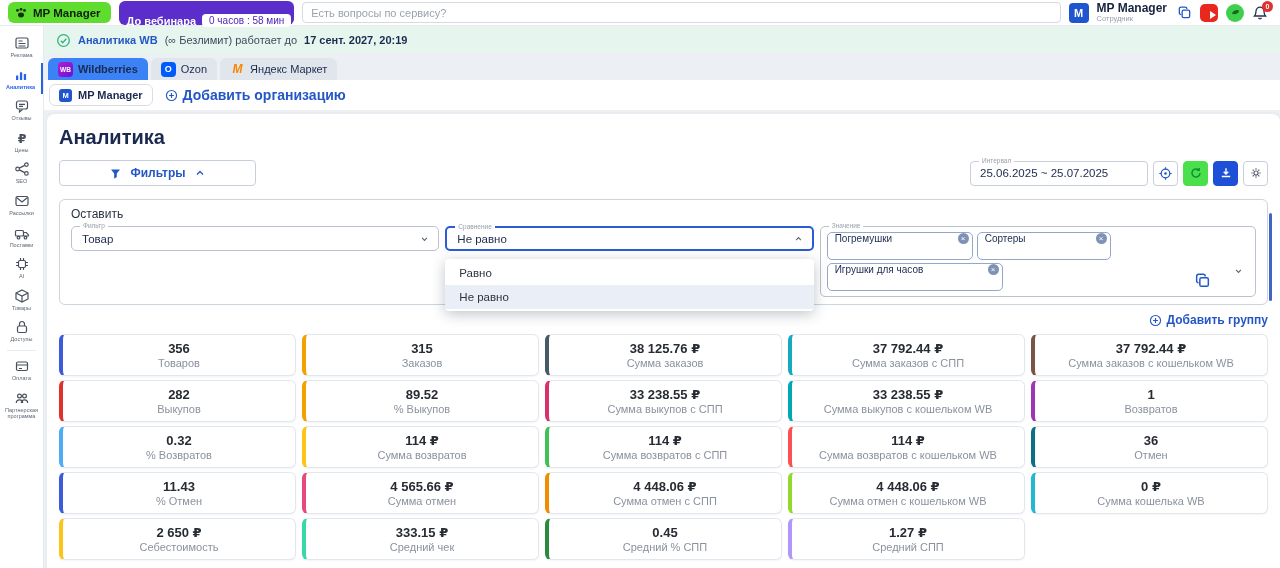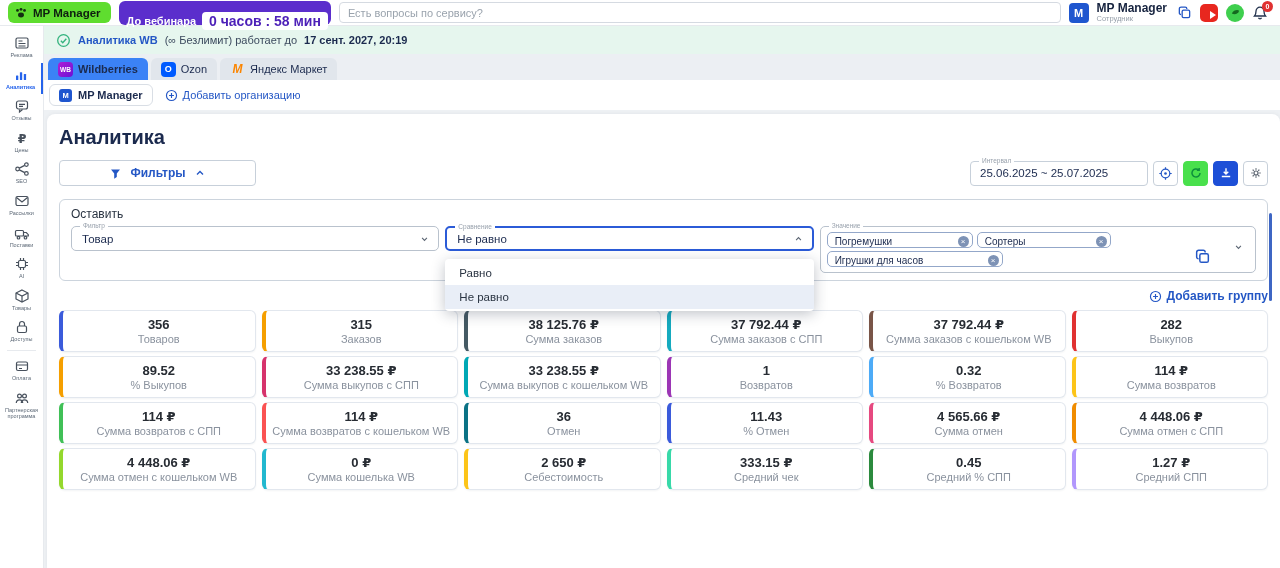--- a/index.html
+++ b/index.html
@@ -8,21 +8,21 @@
   svg{display:block}
 
   
   .topbar{height:26px;background:#fff;border-bottom:1px solid #e7eaee;display:flex;
     align-items:center;gap:8px;padding:0 8px;position:relative;z-index:20}
   .logo{display:flex;align-items:center;gap:5px;background:#5fdd2f;border-radius:6px;
     padding:2px 10px 2px 6px;height:21px;cursor:pointer}
   .logo .lt{font-size:11.5px;font-weight:800;color:#0e1f10;white-space:nowrap}
   .webinar{background:#5b2ecc;color:#fff;font-size:11px;font-weight:700;border-radius:6px;
     height:24px;display:flex;align-items:center;gap:6px;padding:16px 3px 0 8px;white-space:nowrap}
-  .webinar .timer{background:#fff;color:#4c1fb8;border-radius:4px;padding:1px 7px;font-weight:700;font-size:14px}
+  .webinar .timer{background:#fff;color:#4c1fb8;border-radius:4px;padding:1px 7px;font-weight:400;font-size:10px}
   .search{flex:1;height:21px;border:1px solid #d5dae1;border-radius:4px;font-size:11px;
     padding:0 8px;color:#333;outline:none;font-family:inherit}
   .search::placeholder{color:#9aa3ad}
   .avatar{width:20px;height:20px;border-radius:4px;background:#1f56cf;color:#fff;font-weight:800;
     font-size:11px;display:flex;align-items:center;justify-content:center;cursor:pointer}
   .uinfo{line-height:1.05;margin-right:2px}
   .uname{font-size:12px;font-weight:700;color:#16233f;white-space:nowrap}
   .urole{font-size:7.5px;color:#97a0ab}
   .tico{cursor:pointer;position:relative;display:flex;align-items:center;justify-content:center}
   .yt{width:18px;height:18px;border-radius:5px;background:#e8271f}
@@ -52,21 +52,21 @@
   .mtab.active{background:#3b82f6;font-weight:600}
   .sq{width:15px;height:15px;border-radius:4px;display:flex;align-items:center;justify-content:center;
     color:#fff;font-weight:800;font-size:6.5px}
   .sq.wb{background:linear-gradient(135deg,#b01fd4,#6b0fd6)}
   .sq.oz{background:#005bff;font-size:9px}
   .sq.ym{background:transparent;color:#fb8500;font-size:12px;font-style:italic}
   .orgrow{height:30px;background:#fff;display:flex;align-items:center;gap:12px;padding-left:5px}
   .orgtab{height:22px;border:1px solid #d9dee5;border-radius:6px;background:#fff;display:flex;
     align-items:center;gap:6px;padding:0 9px;font-size:11px;font-weight:600;color:#1b2a4e;cursor:pointer}
   .orgtab .sq{width:13px;height:13px;border-radius:3px;background:#1f56cf;font-size:7.5px}
-  .bluelink{color:#2457c5;font-size:11px;font-weight:400;display:flex;align-items:center;gap:5px;cursor:pointer}
+  .bluelink{color:#2457c5;font-size:14px;font-weight:700;display:flex;align-items:center;gap:5px;cursor:pointer}
 
   
   .content{background:#eef1f4;height:458px;padding:4px 0 0 3px}
   .card{background:#fff;border-radius:8px 8px 0 0;height:100%;padding:10px 12px 0;position:relative;
     box-shadow:0 0 4px rgba(20,30,50,.06)}
   h1{font-size:20px;font-weight:800;color:#1b2a4e;margin:2px 0 11px}
   .toolbar{display:flex;justify-content:space-between;align-items:center}
   .filters-btn{width:197px;height:26px;border:1px solid #c7d0da;border-radius:4px;background:#fff;display:flex;
     align-items:center;justify-content:center;gap:8px;color:#2457c5;font-size:12px;font-weight:600;cursor:pointer}
   .rctrl{display:flex;gap:5px;align-items:center}
@@ -83,39 +83,39 @@
   .keep{font-size:12px;color:#2a3442;margin-bottom:5px}
   .frow{display:flex;gap:6px;align-items:flex-start}
   .selwrap{flex:1;position:relative}
   .fselect{position:relative;height:25px;border:1px solid #b9c2cd;border-radius:5px;background:#fff;display:flex;
     align-items:center;padding:0 26px 0 10px;font-size:11.5px;color:#1b2a4e;cursor:pointer;width:100%}
   .fselect.focused{border:2px solid #2b5bd7}
   .caret{position:absolute;right:8px;top:50%;transform:translateY(-50%)}
   .fvalue{flex:1;min-height:46px;border:1px solid #b9c2cd;border-radius:5px;background:#fff;position:relative;
     padding:5px 60px 5px 6px;cursor:pointer}
   .chips{display:flex;flex-wrap:wrap;gap:3px 4px}
-  .chip{border:1px solid #93a7c9;border-radius:5px;height:16px;display:flex;align-items:flex-end;
+  .chip{border:1px solid #93a7c9;border-radius:5px;height:28px;display:flex;align-items:flex-start;
     justify-content:space-between;gap:6px;font-size:10px;color:#1b2a4e;padding:0 3px 0 7px}
   .chip:nth-child(1){min-width:146px}
   .chip:nth-child(2){min-width:134px}
   .chip:nth-child(3){min-width:176px}
   .chip .x{width:11px;height:11px;border-radius:50%;background:#7d92b5;color:#fff;font-size:8px;line-height:1;
     display:flex;align-items:center;justify-content:center;cursor:pointer}
   .fvalue .copyb{position:absolute;right:44px;bottom:7px;cursor:pointer}
   .fvalue .caret{top:auto;bottom:14px;right:11px}
   .afrow{display:flex;justify-content:flex-end;margin-top:5px}
   .addfilter,.addgroup{color:#2457c5;font-size:12px;font-weight:600;display:flex;align-items:center;gap:5px;cursor:pointer}
   .dropdown{position:absolute;left:0;top:33px;width:100%;background:#fff;border-radius:4px;z-index:30;
     box-shadow:0 3px 14px rgba(30,40,60,.28);padding:2px 0}
   .opt{padding:6px 14px;font-size:11.5px;color:#2a3442;cursor:pointer}
   .opt.selected{background:#e9eef7}
   .agrow{display:flex;justify-content:flex-end;margin-top:8px}
 
   
-  .grid{display:grid;grid-template-columns:repeat(6,1fr);gap:4px 6px;margin-top:7px}
+  .grid{display:grid;grid-template-columns:repeat(5,1fr);gap:4px 6px;margin-top:7px}
   .mcard{background:#fff;border:1px solid #e2e7ee;border-left:4px solid var(--c,#888);border-radius:6px;height:42px;
     display:flex;flex-direction:column;align-items:center;justify-content:center;gap:1px;box-shadow:0 1px 2px rgba(20,30,50,.05)}
   .mval{font-size:13px;font-weight:700;color:#272c33;white-space:nowrap}
   .mlbl{font-size:11px;color:#8a929e;white-space:nowrap}
 
   .scrollthumb{position:absolute;right:8px;top:99px;width:3px;height:88px;background:#3e66c4;border-radius:2px;cursor:grab}
 </style>
 </head>
 <body>
 

